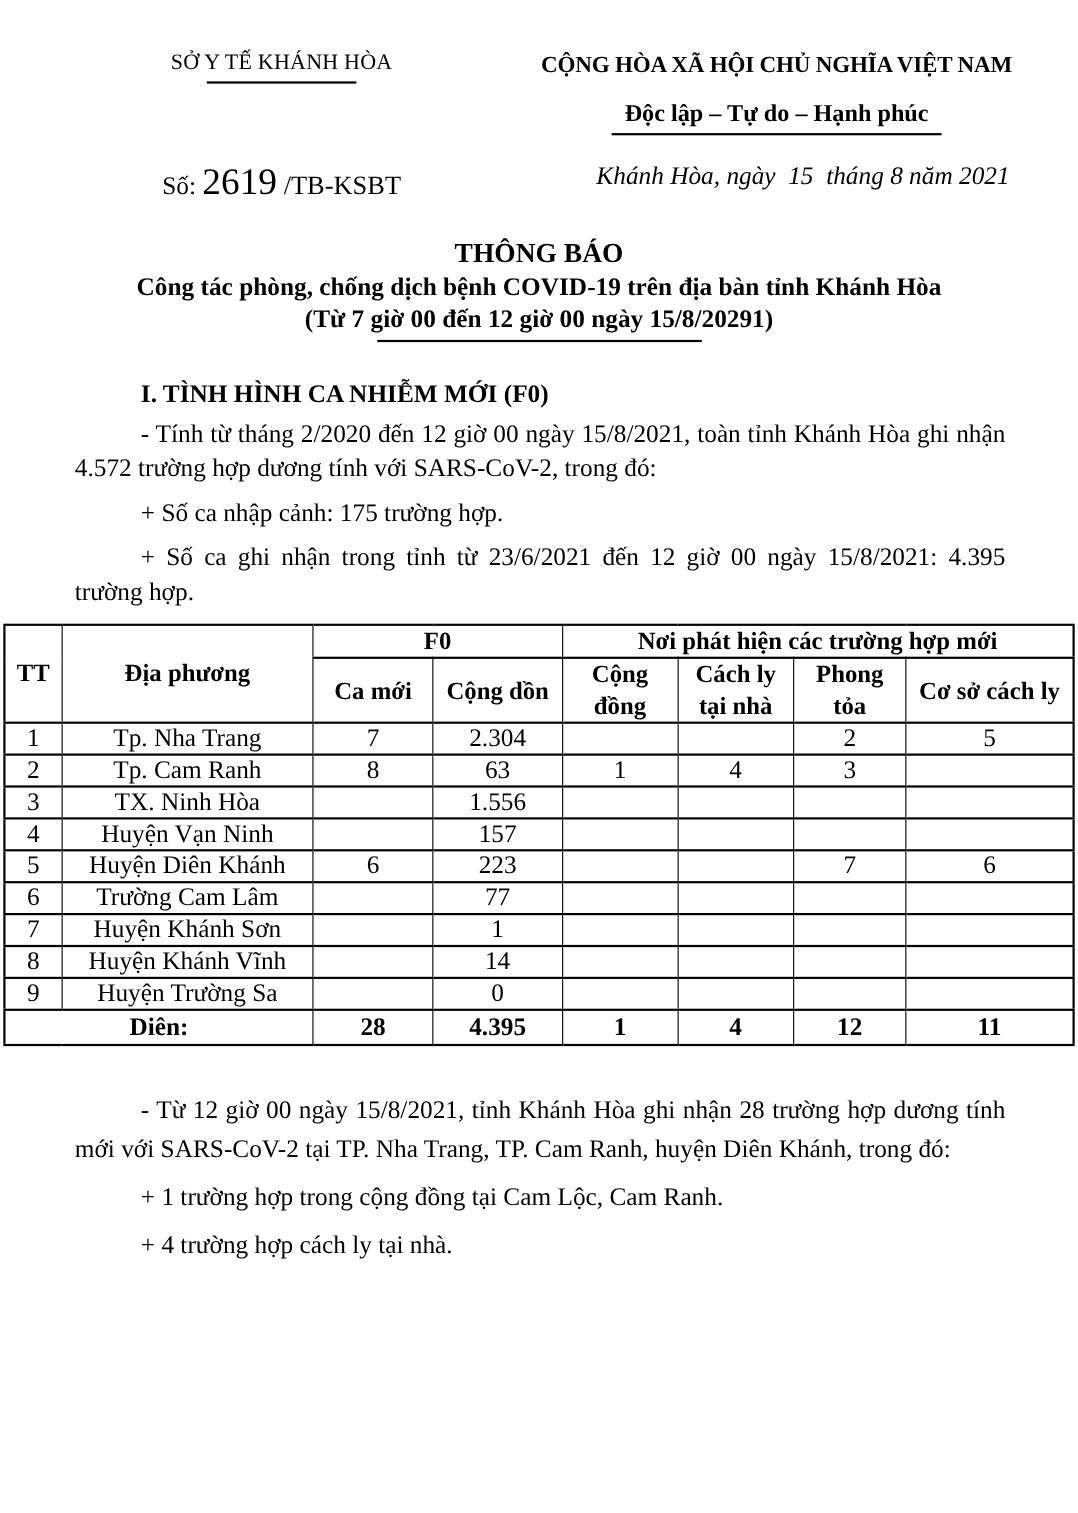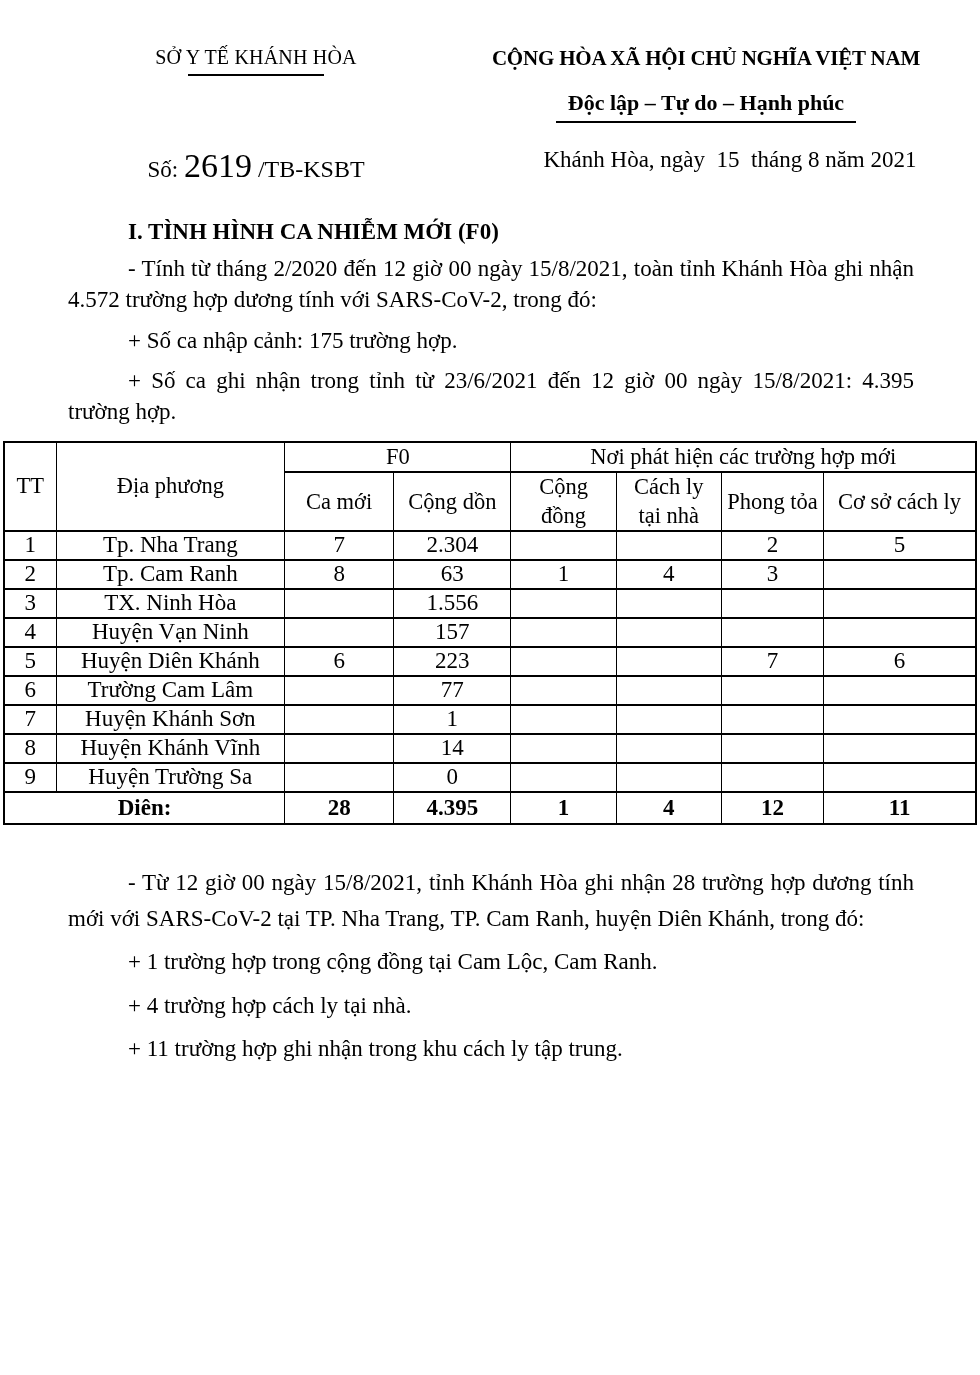--- a/index.html
+++ b/index.html
@@ -23,21 +23,21 @@
   .nat-top{font-size:21px;font-weight:bold;letter-spacing:-.2px;}
   .nat-bottom{font-size:22px;font-weight:bold;margin-top:19px;}
   .rule{height:0;border-top:2px solid #000;margin:5px auto 0;}
   .rule-left{width:136px;}
   .rule-right{width:300px;}
   
   .meta{display:flex;margin-top:24px;align-items:flex-start;gap:24px;}
   .meta-left{width:420px;margin-left:46px;text-align:center;font-size:23px;white-space:pre-wrap;}
   .meta-left .big-num{font-size:34px;}
   .meta-left .suffix{font-size:24px;}
-  .meta-right{width:476px;margin-left:2px;text-align:center;font-size:23px;white-space:pre-wrap;}
+  .meta-right{width:476px;margin-left:2px;text-align:center;font-style:italic;font-size:23px;white-space:pre-wrap;}
   
   .title-block{margin-top:32px;text-align:center;}
   .title-main{font-size:25px;font-weight:bold;}
   .title-sub{font-size:23px;font-weight:bold;margin-top:3px;padding:0 30px;}
   .rule-title{width:295px;border-top:2px solid #000;margin:6px auto 0;}
   
   .sec-heading{font-size:23px;font-weight:bold;margin:34px 66px 8px 68px;text-indent:60px;}
   .body-text{font-size:23px;line-height:1.36;margin:0 66px 9px 68px;text-align:justify;text-indent:60px;}
   .body-text2{font-size:23px;line-height:1.58;margin:0 66px 7px 68px;text-align:justify;text-indent:60px;}
   .first-after-table{margin-top:40px;}
@@ -50,21 +50,21 @@
     border-collapse:collapse;
     border:2px solid #000;
   }
   table.cases th, table.cases td{
     border:solid #000;
     border-width:2px 1px;
     padding:0 4px;
     text-align:center;
     overflow:hidden;
   }
-  table.cases th{font-size:22.5px;font-weight:normal;line-height:1.25;}
+  table.cases th{font-size:22.5px;font-weight:bold;line-height:1.25;}
   table.cases td{font-size:23px;}
   tr.hdr-r1{height:30px;}
   tr.hdr-r2{height:58px;}
   tr.data-r{height:29px;}
   tr.total-r{height:32px;}
   tr.total-r td{font-weight:bold;}
   td.loc{text-align:left;padding-left:12px;}
 </style>
 </head>
 <body>
@@ -81,20 +81,26 @@
       <div class="nat-bottom">Độc lập – Tự do – Hạnh phúc</div>
       <div class="rule rule-right"></div>
     </div>
   </div>
 
   <div class="meta">
     <div class="meta-left"><span>Số: </span><span class="big-num">2619</span><span class="suffix"> /TB-KSBT</span></div>
     <div class="meta-right">Khánh Hòa, ngày  15  tháng 8 năm 2021</div>
   </div>
 
+  <div class="title-block">
+    <div class="title-main">THÔNG BÁO</div>
+    <div class="title-sub">Công tác phòng, chống dịch bệnh COVID-19 trên địa bàn tỉnh Khánh Hòa</div>
+    <div class="title-sub">(Từ 7 giờ 00 đến 12 giờ 00 ngày 15/8/20291)</div>
+    <div class="rule-title"></div>
+  </div>
 
   <div class="sec-heading">I. TÌNH HÌNH CA NHIỄM MỚI (F0)</div>
   <p class="body-text">- Tính từ tháng 2/2020 đến 12 giờ 00 ngày 15/8/2021, toàn tỉnh Khánh Hòa ghi nhận 4.572 trường hợp dương tính với SARS-CoV-2, trong đó:</p>
   <p class="body-text">+ Số ca nhập cảnh: 175 trường hợp.</p>
   <p class="body-text">+ Số ca ghi nhận trong tỉnh từ 23/6/2021 đến 12 giờ 00 ngày 15/8/2021: 4.395 trường hợp.</p>
 
   <table class="cases">
     <colgroup>
       <col style="width:52px">
         <col style="width:228px">
@@ -218,16 +224,15 @@
       <td>4</td>
       <td>12</td>
       <td>11</td>
     </tr>
   </tbody>
     </table>
 
   <p class="body-text2 first-after-table">- Từ 12 giờ 00 ngày 15/8/2021, tỉnh Khánh Hòa ghi nhận 28 trường hợp dương tính mới với SARS-CoV-2 tại TP. Nha Trang, TP. Cam Ranh, huyện Diên Khánh, trong đó:</p>
   <p class="body-text2">+ 1 trường hợp trong cộng đồng tại Cam Lộc, Cam Ranh.</p>
   <p class="body-text2">+ 4 trường hợp cách ly tại nhà.</p>
-  <p class="body-text2">+ 11 trường hợp ghi nhận trong khu cách ly tập trung.</p>
 
 
 </div>
 
 </body></html>

